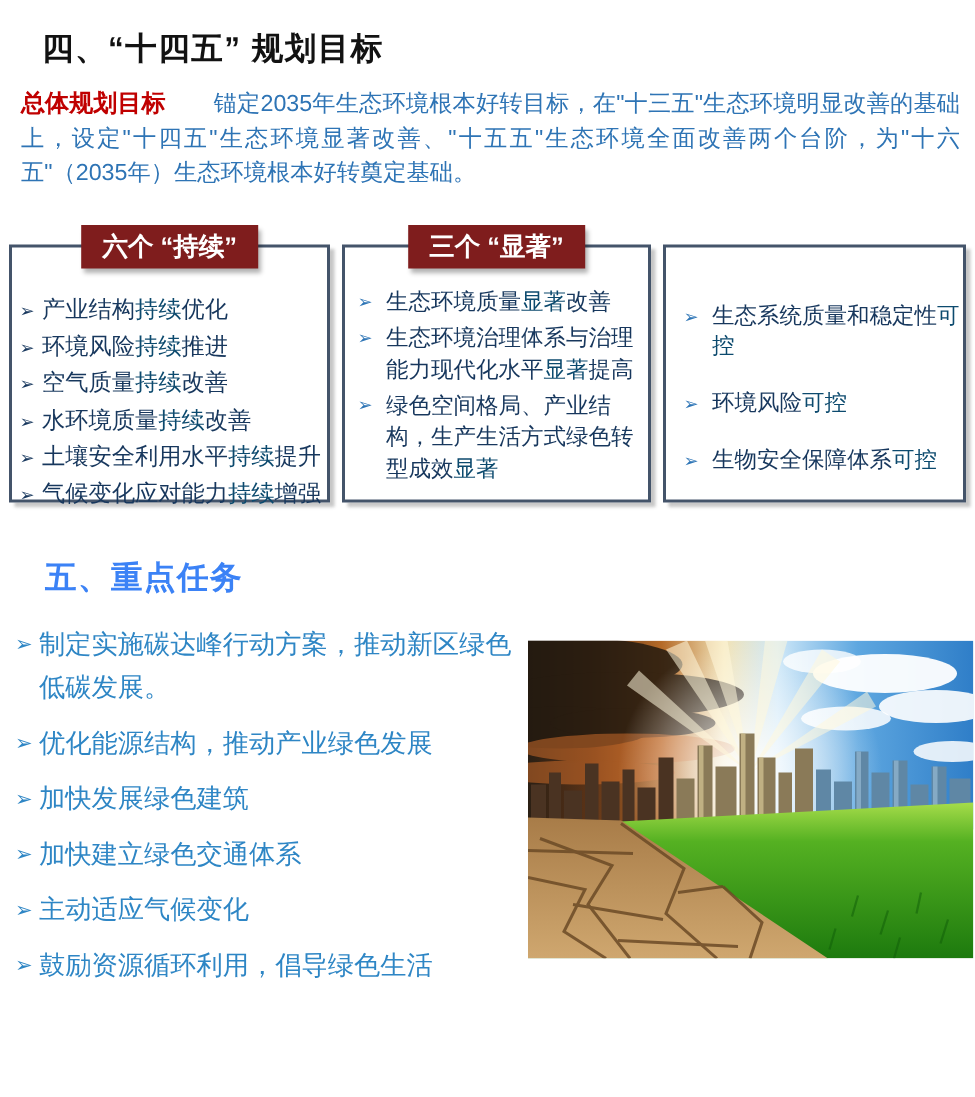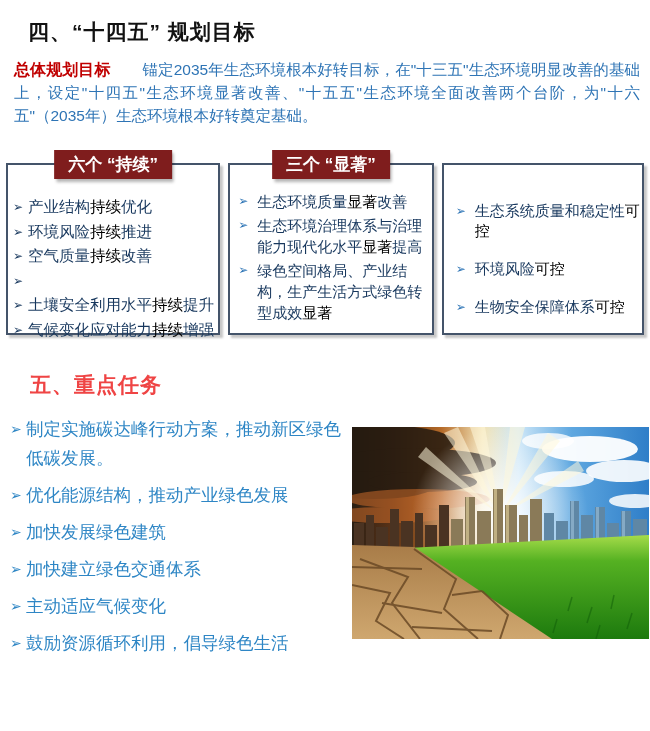--- a/index.html
+++ b/index.html
@@ -11,21 +11,21 @@
   }
   .slide { width:650px; height:731px; }
 
   
   .title-4 {
     margin:18px 0 0 28px; font-size:21px; font-weight:bold;
     color:#121212; letter-spacing:1px;
   }
   .title-5 {
     margin:36px 0 0 30px; font-size:21px; font-weight:bold;
-    color:#ef4444; letter-spacing:1px;
+    color:#3b82f6; letter-spacing:1px;
   }
   .title-task {
     margin:16px 0 0 20px; font-size:21px; font-weight:bold;
     color:#1A5876; letter-spacing:1px;
   }
 
   
   .intro {
     margin:12px 10px 0 14px; font-size:15.5px; line-height:23px;
     color:#2E74B5; text-align:justify;
@@ -47,21 +47,21 @@
   .box-3 { width:203px; }
   .tab {
     position:absolute; top:-15px; left:50%; transform:translateX(-50%);
     background:#7f1d1d; color:#ffffff; font-weight:bold; font-size:17px;
     padding:3px 14px; white-space:nowrap;
     box-shadow:2px 3px 3px rgba(0,0,0,0.3);
   }
   .box ul { list-style:none; margin:0; }
   .box li { display:flex; color:#17375D; }
   .box .arr { flex:0 0 15px; font-size:12px; line-height:inherit; }
-  .red { color:#000000;text-align:right; }
+  .red { color:#0c4a6e;text-align:right; }
 
   .box-1 ul { padding:30px 2px 0 5px; font-size:15.5px; line-height:24.5px; }
   .box-1 .arr { color:#17375D; }
   .box-2 ul { padding:26px 2px 0 8px; font-size:15px; line-height:21px; }
   .box-2 li { margin-bottom:3px; }
   .box-2 .arr { flex:0 0 19px; color:#2E75B6; }
   .box-3 ul { padding:36px 2px 0 12px; font-size:15px; line-height:20px; }
   .box-3 li { margin-bottom:18px; }
   .box-3 .arr { flex:0 0 19px; color:#2E75B6; }
 
@@ -101,20 +101,21 @@
         <li>
             <span class="arr">➢</span>
             <span><span>环境风险</span><span class="red">持续</span><span>推进</span></span>
           </li>
         <li>
             <span class="arr">➢</span>
             <span><span>空气质量</span><span class="red">持续</span><span>改善</span></span>
           </li>
         <li>
             <span class="arr">➢</span>
+            <span><span>水环境质量</span><span class="red">持续</span><span>改善</span></span>
           </li>
         <li>
             <span class="arr">➢</span>
             <span><span>土壤安全利用水平</span><span class="red">持续</span><span>提升</span></span>
           </li>
         <li>
             <span class="arr">➢</span>
             <span><span>气候变化应对能力</span><span class="red">持续</span><span>增强</span></span>
           </li>
       </ul>

